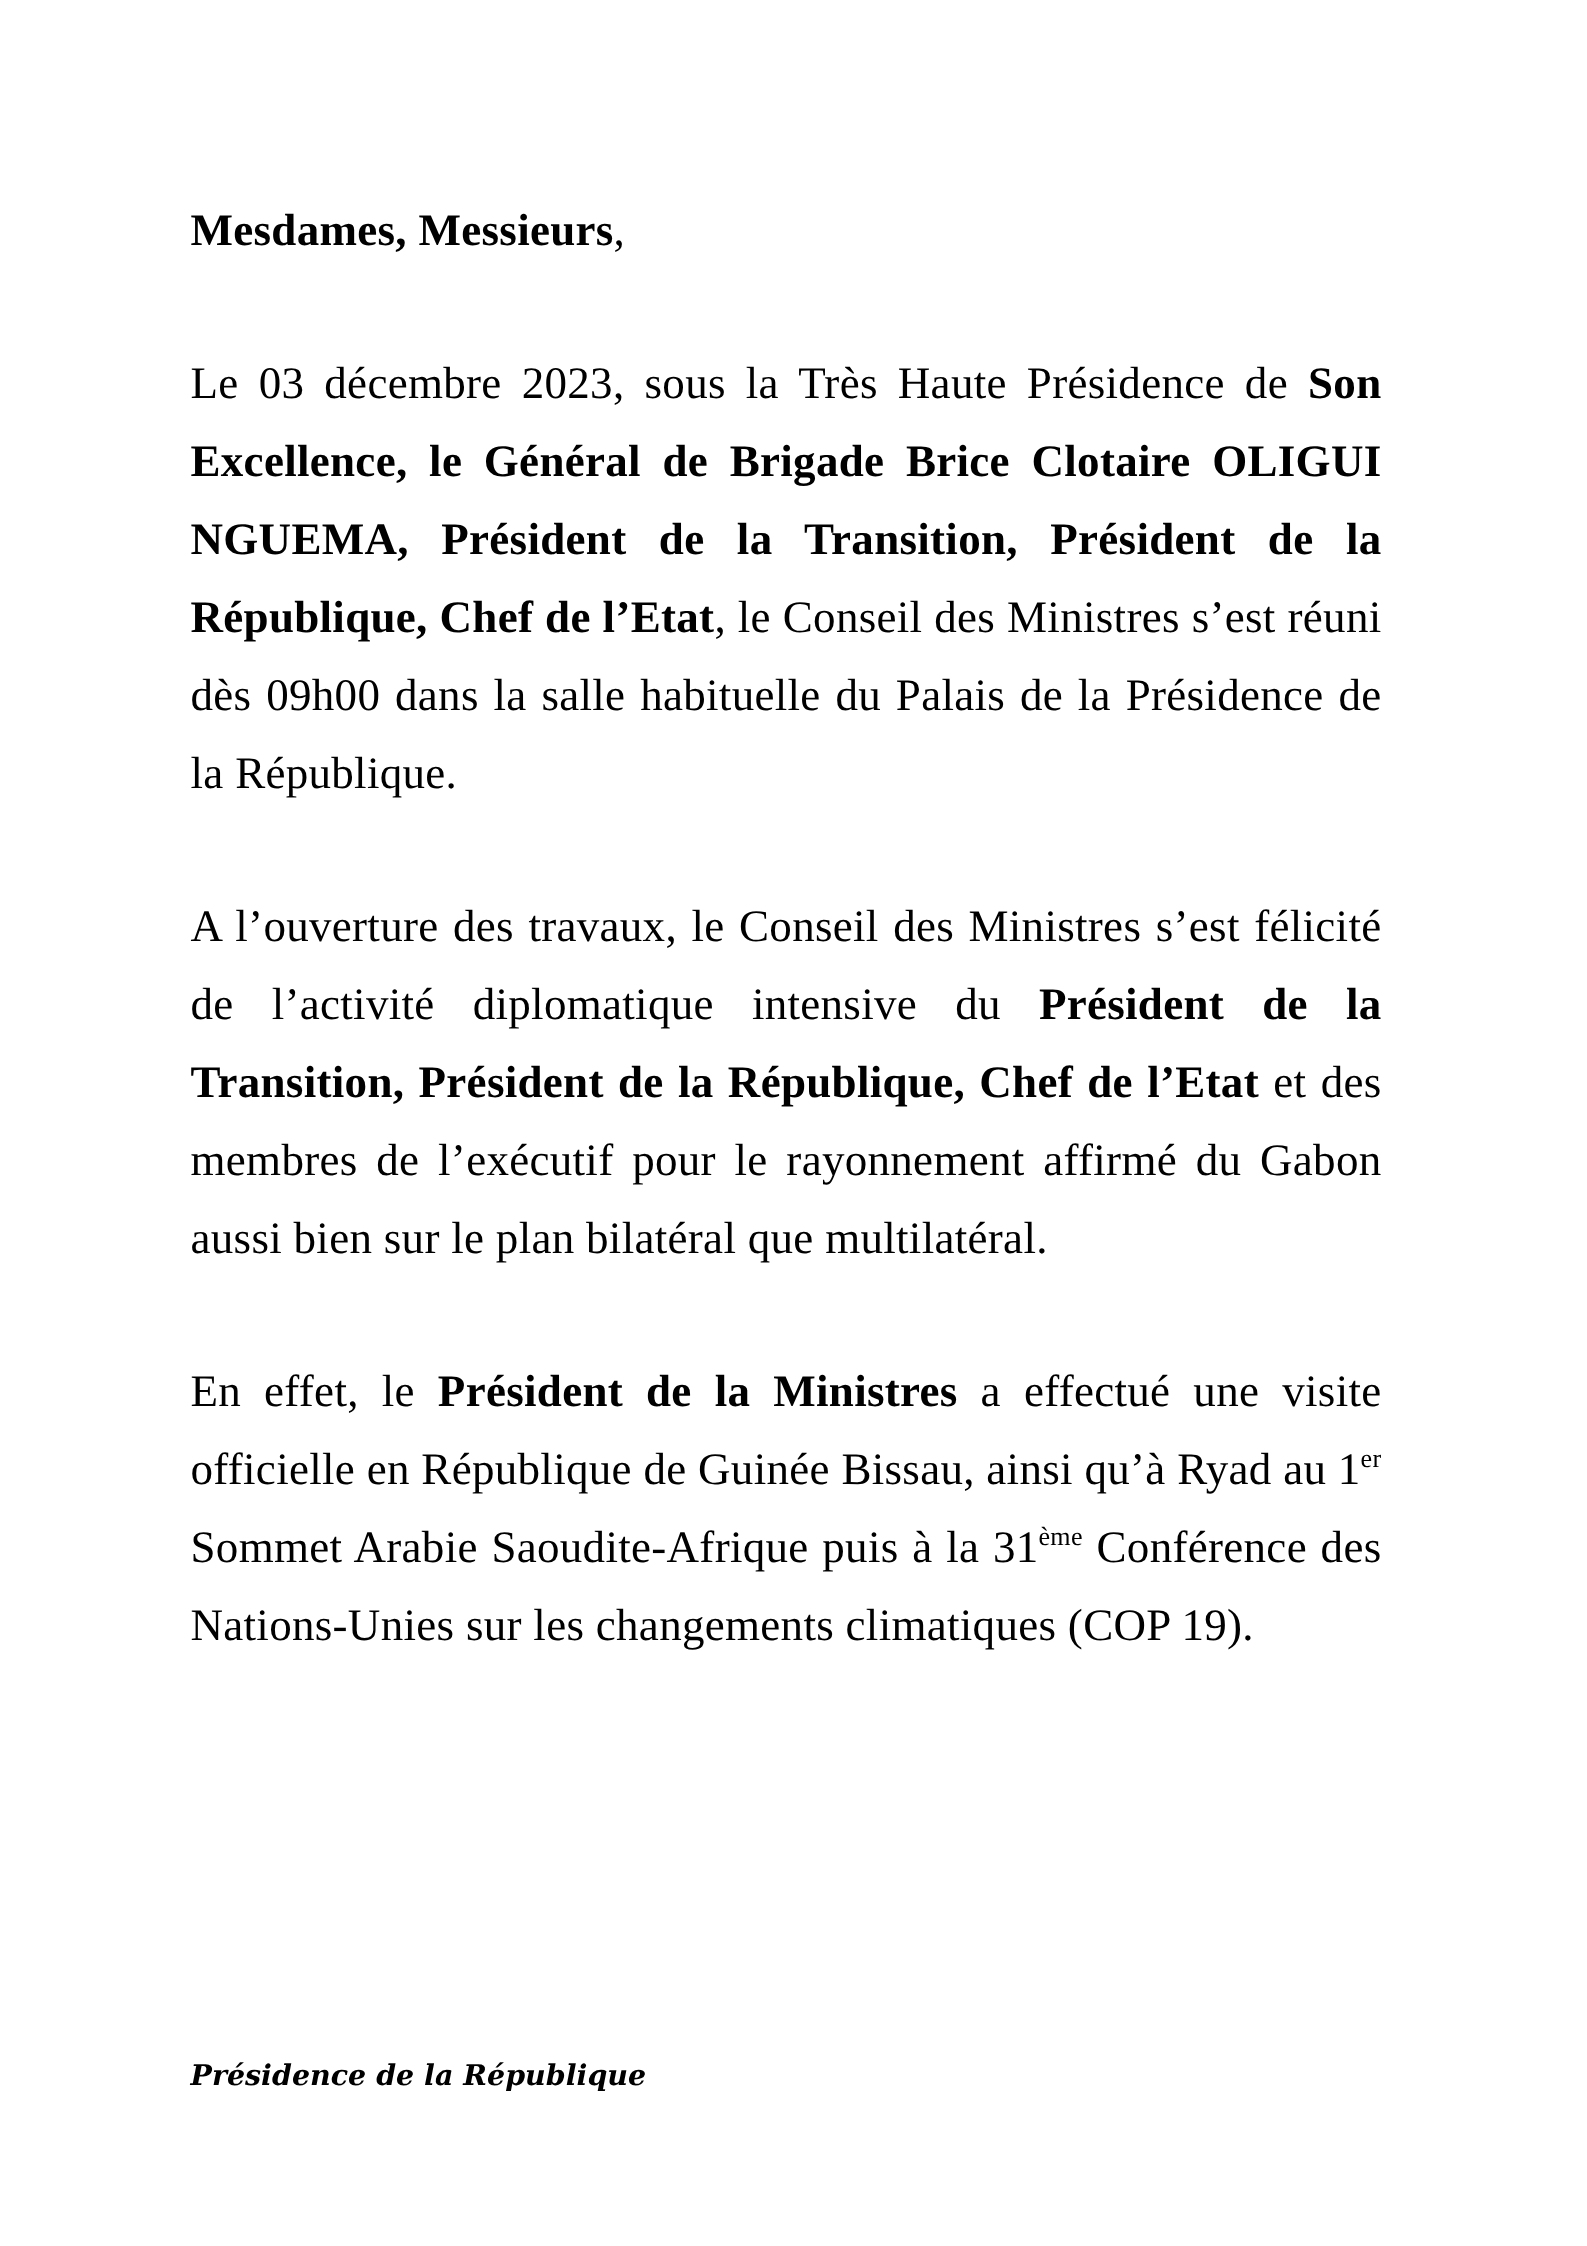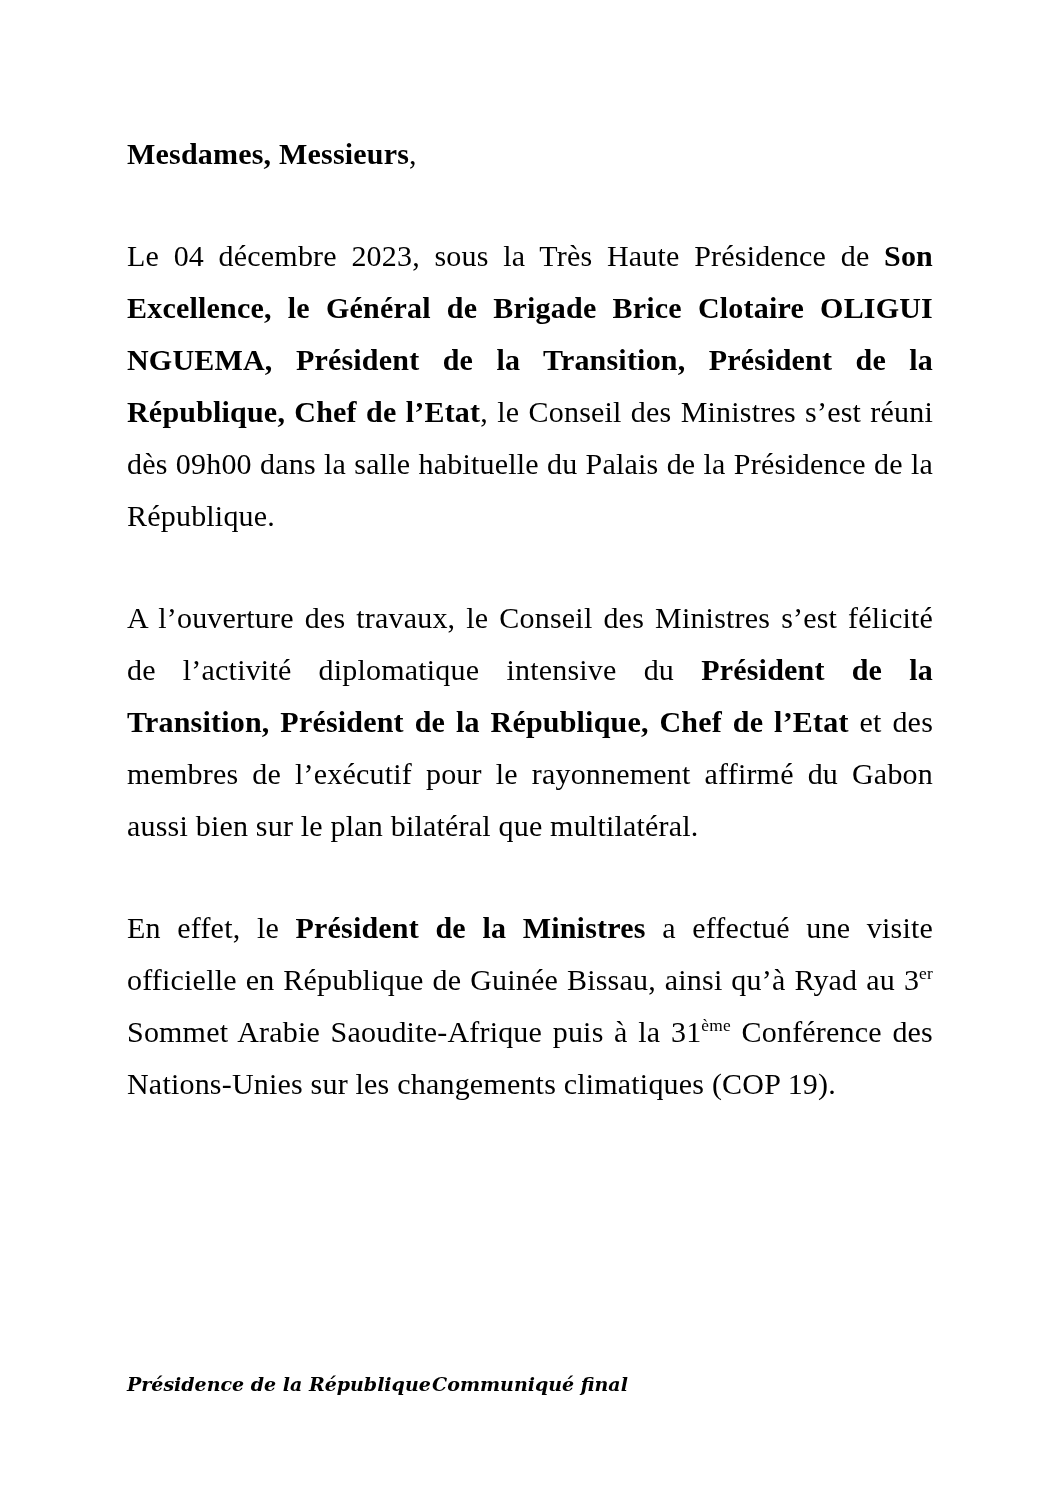--- a/index.html
+++ b/index.html
@@ -16,21 +16,21 @@
     font-family: "Liberation Serif", serif;
     overflow: hidden;
   }
   .content {
     position: absolute;
     left: 127px;
     top: 128px;
     width: 806px;
   }
   .content p {
-    margin: 0 0 50px 0;
+    margin: 0 12px 50px 0;
     font-size: 30px;
     line-height: 52px;
     text-align: justify;
     letter-spacing: 0.2px;
   }
   .content p span.bold {
     font-weight: bold;
   }
   .content p sup {
     font-size: 0.58em;
@@ -67,27 +67,26 @@
     display: block;
   }
 </style>
 </head>
 <body>
 
 <div class="page">
 
   <main class="content">
       <p><span class="bold">Mesdames, Messieurs</span><span>,</span></p>
-      <p><span>Le 04 décembre 2023, sous la Très Haute Présidence de </span><span class="bold">Son Excellence, le Général de Brigade Brice Clotaire OLIGUI NGUEMA, Président de la Transition, Président de la République, Chef de l’Etat</span><span>, le Conseil des Ministres s’est réuni dès 09h00 dans la salle habituelle du Palais de la Présidence de la République.</span></p>
+      <p><span>Le 03 décembre 2023, sous la Très Haute Présidence de </span><span class="bold">Son Excellence, le Général de Brigade Brice Clotaire OLIGUI NGUEMA, Président de la Transition, Président de la République, Chef de l’Etat</span><span>, le Conseil des Ministres s’est réuni dès 09h00 dans la salle habituelle du Palais de la Présidence de la République.</span></p>
       <p><span>A l’ouverture des travaux, le Conseil des Ministres s’est félicité de l’activité diplomatique intensive du </span><span class="bold">Président de la Transition, Président de la République, Chef de l’Etat</span><span> et des membres de l’exécutif pour le rayonnement affirmé du Gabon aussi bien sur le plan bilatéral que multilatéral.</span></p>
-      <p><span>En effet, le </span><span class="bold">Président de la Ministres</span><span> a effectué une visite officielle en République de Guinée Bissau, ainsi qu’à Ryad au 3</span><sup>er</sup><span> Sommet Arabie Saoudite-Afrique puis à la 31</span><sup>ème</sup><span> Conférence des Nations-Unies sur les changements climatiques (COP 19).</span></p>
+      <p><span>En effet, le </span><span class="bold">Président de la Ministres</span><span> a effectué une visite officielle en République de Guinée Bissau, ainsi qu’à Ryad au 1</span><sup>er</sup><span> Sommet Arabie Saoudite-Afrique puis à la 31</span><sup>ème</sup><span> Conférence des Nations-Unies sur les changements climatiques (COP 19).</span></p>
     </main>
 
   <div class="footer">
     <div class="footer-left">
       <div>Présidence de la République</div>
     </div>
     <div class="footer-center">
-      <div>Communiqué final</div>
     </div>
   </div>
 
 </div>
 
 </body></html>

